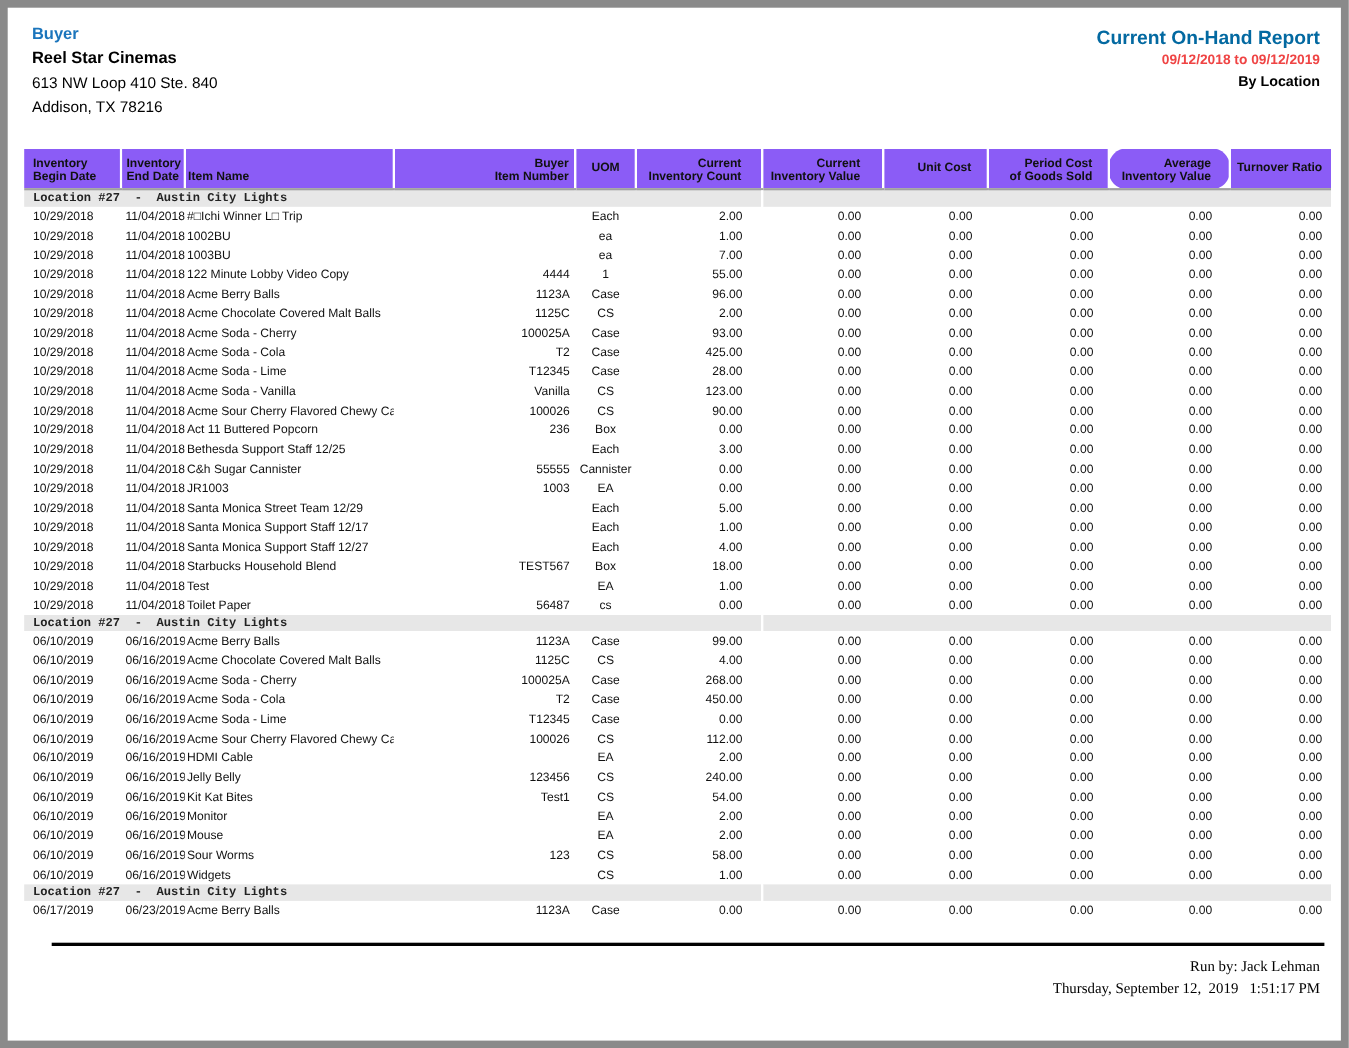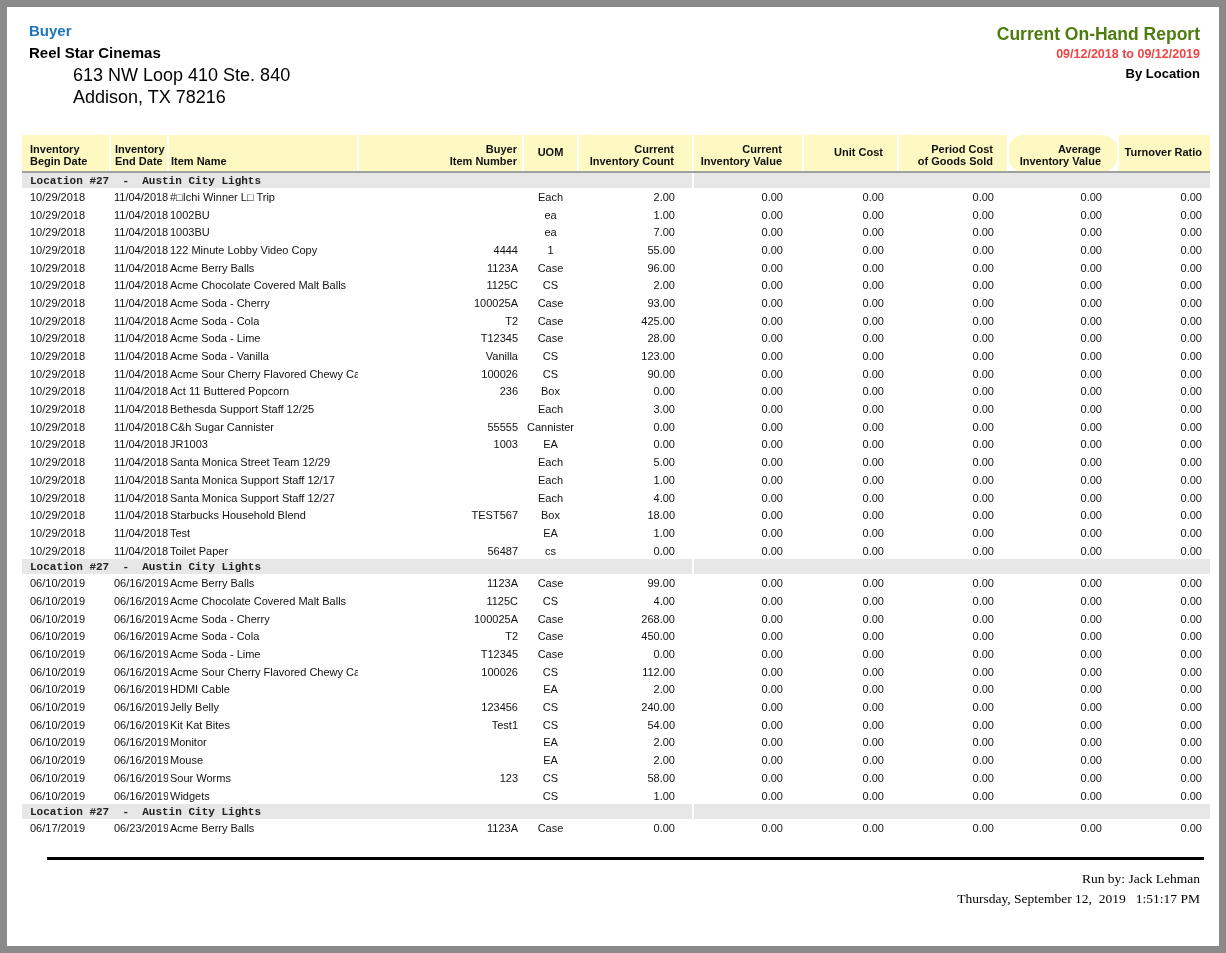--- a/index.html
+++ b/index.html
@@ -16,32 +16,32 @@
   .sheet{
     position:relative;width:100%;height:100%;
     background:#ffffff;box-sizing:border-box;
     padding:13px 15px;overflow:hidden;
   }
   
   .hdr{position:relative;height:115px;}
   .hdr-left{position:absolute;left:7px;top:0;}
   .buyer-label{color:#1b75bc;font-size:15px;font-weight:bold;line-height:22px;}
   .company{font-size:15px;font-weight:bold;line-height:22px;color:#000;}
-  .addr{font-size:18px;line-height:22px;color:#000;margin-left:44px;}
+  .addr{font-size:14px;line-height:22px;color:#000;}
   .hdr-right{position:absolute;right:4px;top:3px;text-align:right;}
-  .report-title{font-size:17.5px;font-weight:bold;color:#4d7c0f;line-height:22px;}
+  .report-title{font-size:17.5px;font-weight:bold;color:#0369a1;line-height:22px;}
   .report-range{font-size:12.5px;font-weight:bold;color:#ef4444;line-height:19px;}
   .report-grouping{font-size:13px;font-weight:bold;color:#000;line-height:20px;}
   
   table{table-layout:fixed;width:1188px;border-collapse:collapse;font-size:11px;color:#111;}
   col.w0{width:88px}col.w1{width:58px}col.w2{width:190px}col.w3{width:165px}
   col.w4{width:55px}col.w5{width:115px}col.w6{width:110px}col.w7{width:95px}
   col.w8{width:110px}col.w9{width:110px}col.w10{width:92px}
   th{
-    background:#fef9c3;font-weight:bold;font-size:11px;line-height:12px;
+    background:#8b5cf6;font-weight:bold;font-size:11px;line-height:12px;
     vertical-align:bottom;height:37px;box-sizing:border-box;
     padding:0 0 4px 0;border-right:2px solid #ffffff;border-bottom:2px solid #a0a0a0;
     white-space:pre-line;overflow:hidden;
   }
   th:last-child{border-right:none;}
   th.mid{vertical-align:middle;padding-bottom:2px;}
   td{height:17.7px;padding:0;white-space:nowrap;overflow:hidden;vertical-align:middle;}
   tr.section td{
     background:#e7e7e7;height:15px;font-weight:bold;white-space:pre;color:#222;
   }

